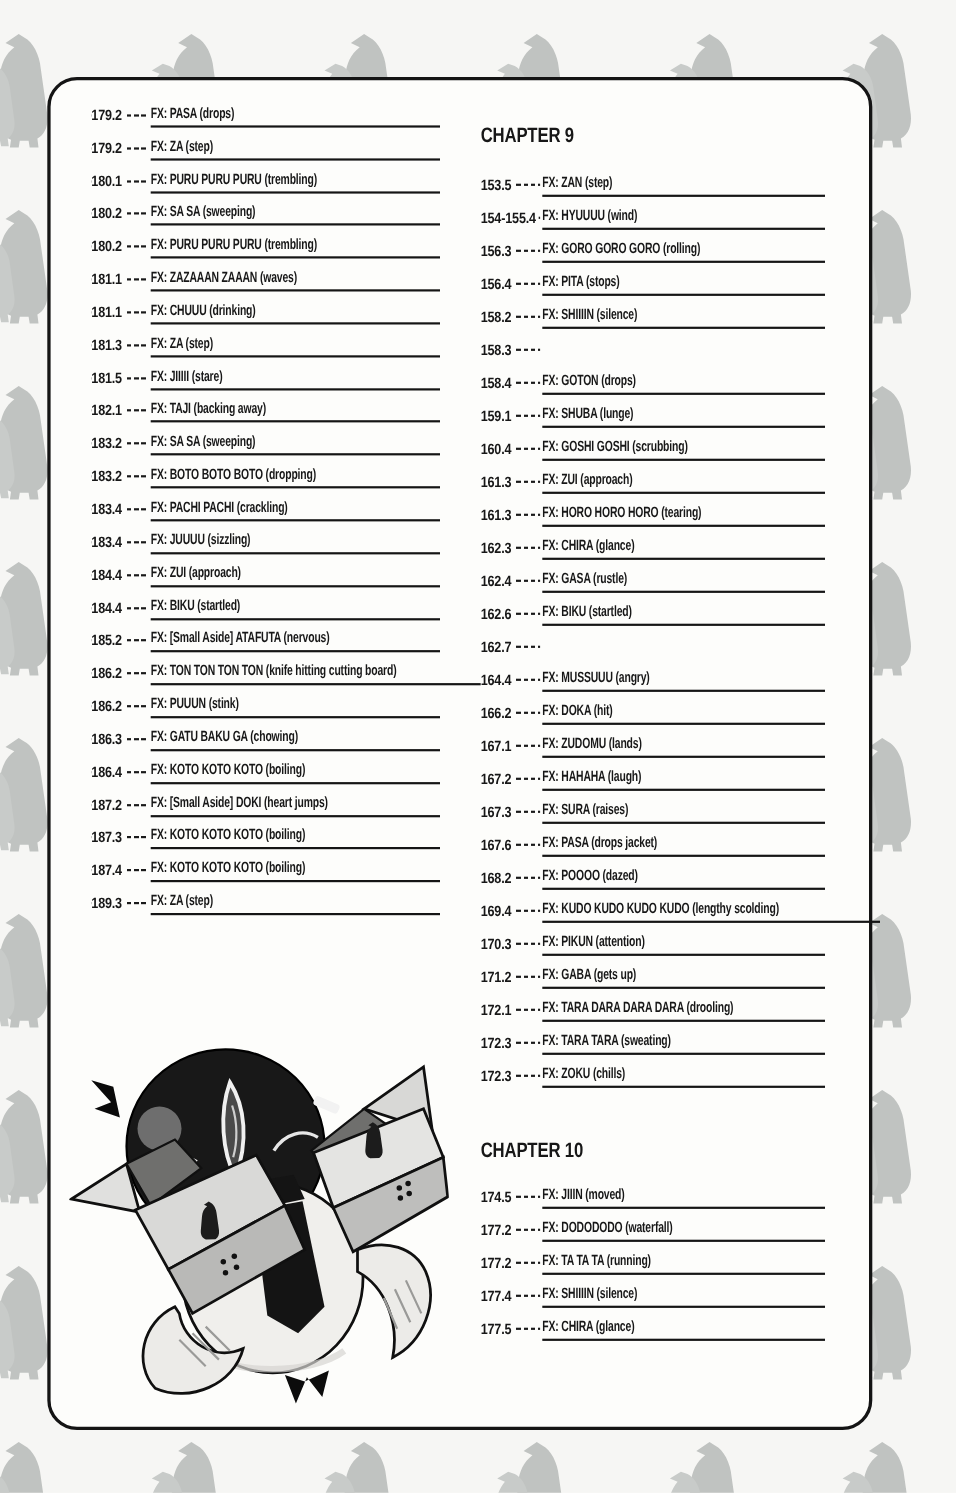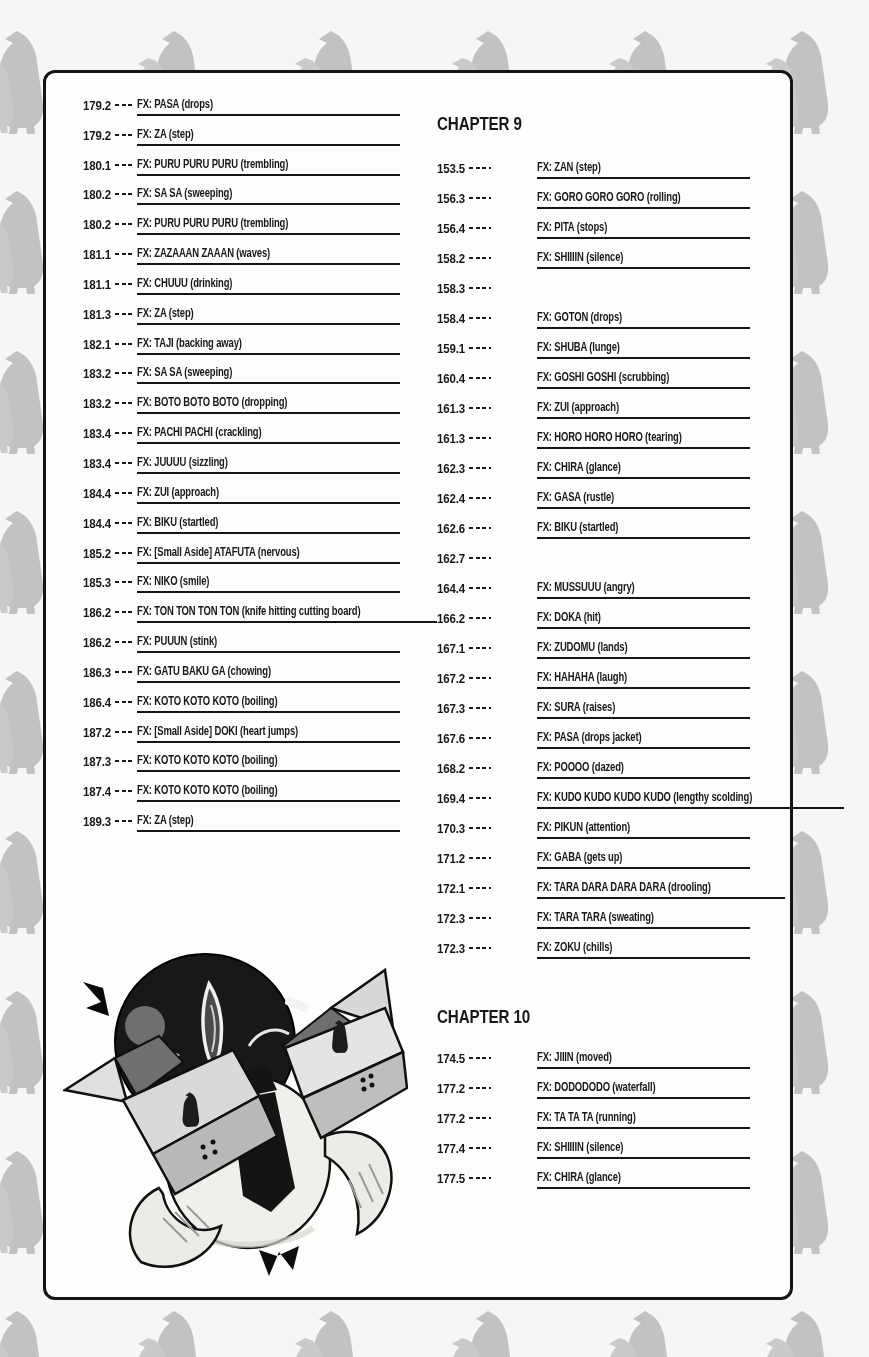--- a/index.html
+++ b/index.html
@@ -5,29 +5,29 @@
   html,body{margin:0;padding:0;}
   body{
     width:869px;height:1357px;position:relative;overflow:hidden;
     background:#f6f6f4;
     font-family:"Liberation Sans","DejaVu Sans",sans-serif;
     color:#171717;
   }
   svg.bg{position:absolute;left:0;top:0;z-index:0;}
   .board{
     position:absolute;left:43px;top:70px;width:744px;height:1224px;
-    background:#fdfdfb;border:3px solid #141414;border-radius:12px;
+    background:#fdfdfb;border:3px solid #141414;border-radius:27px;
     z-index:1;
   }
   .col{position:absolute;}
   .col-left{left:37px;top:13px;width:317px;}
   .col-right{left:391px;top:16px;width:313px;}
   .row{display:flex;align-items:flex-end;}
   .col-left .row{height:29.85px;}
-  .col-right .row{height:30px;gap:44px;}
+  .col-right .row{height:30px;}
   .lead{position:relative;flex:0 0 54px;height:18px;align-self:flex-end;margin-bottom:2px;}
   .col-right .lead{flex-basis:56px;}
   .dash{position:absolute;left:0;right:2px;top:calc(50% - 1px);height:2px;
     background:repeating-linear-gradient(90deg,#1a1a1a 0 4px,transparent 4px 6.5px);}
   .num{
     position:absolute;left:0;top:50%;background:#fdfdfb;padding-right:3px;
     transform:translateY(-50%) scaleX(0.85);transform-origin:left center;
     font-size:13.5px;font-weight:bold;letter-spacing:-0.2px;white-space:nowrap;
   }
   .fx{flex:1;align-self:flex-end;border-bottom:2.5px solid #151515;padding-bottom:2px;min-height:16px;}
@@ -168,20 +168,27 @@
       <div class="row">
         <span class="lead">
           <span class="dash"></span>
           <span class="num">181.3</span>
         </span>
         <span class="fx"><span class="t">FX: ZA (step)</span></span>
       </div>
       <div class="row">
         <span class="lead">
           <span class="dash"></span>
+          <span class="num">181.5</span>
+        </span>
+        <span class="fx"><span class="t">FX: JIIIII (stare)</span></span>
+      </div>
+      <div class="row">
+        <span class="lead">
+          <span class="dash"></span>
           <span class="num">182.1</span>
         </span>
         <span class="fx"><span class="t">FX: TAJI (backing away)</span></span>
       </div>
       <div class="row">
         <span class="lead">
           <span class="dash"></span>
           <span class="num">183.2</span>
         </span>
         <span class="fx"><span class="t">FX: SA SA (sweeping)</span></span>
@@ -220,27 +227,20 @@
           <span class="num">184.4</span>
         </span>
         <span class="fx"><span class="t">FX: BIKU (startled)</span></span>
       </div>
       <div class="row">
         <span class="lead">
           <span class="dash"></span>
           <span class="num">185.2</span>
         </span>
         <span class="fx"><span class="t">FX: [Small Aside] ATAFUTA (nervous)</span></span>
-      </div>
-      <div class="row">
-        <span class="lead">
-          <span class="dash"></span>
-          <span class="num">185.3</span>
-        </span>
-        <span class="fx"><span class="t">FX: NIKO (smile)</span></span>
       </div>
       <div class="row">
         <span class="lead">
           <span class="dash"></span>
           <span class="num">186.2</span>
         </span>
         <span class="fx"><span class="t">FX: TON TON TON TON (knife hitting cutting board)</span></span>
       </div>
       <div class="row">
         <span class="lead">
@@ -293,20 +293,27 @@
       </div>
     </div>
   <div class="col col-right">
       <div class="chapter c0">CHAPTER 9</div>
       <div class="row">
         <span class="lead">
           <span class="dash"></span>
           <span class="num">153.5</span>
         </span>
         <span class="fx"><span class="t">FX: ZAN (step)</span></span>
+      </div>
+      <div class="row">
+        <span class="lead">
+          <span class="dash"></span>
+          <span class="num">154-155.4</span>
+        </span>
+        <span class="fx"><span class="t">FX: HYUUUU (wind)</span></span>
       </div>
       <div class="row">
         <span class="lead">
           <span class="dash"></span>
           <span class="num">156.3</span>
         </span>
         <span class="fx"><span class="t">FX: GORO GORO GORO (rolling)</span></span>
       </div>
       <div class="row">
         <span class="lead">

